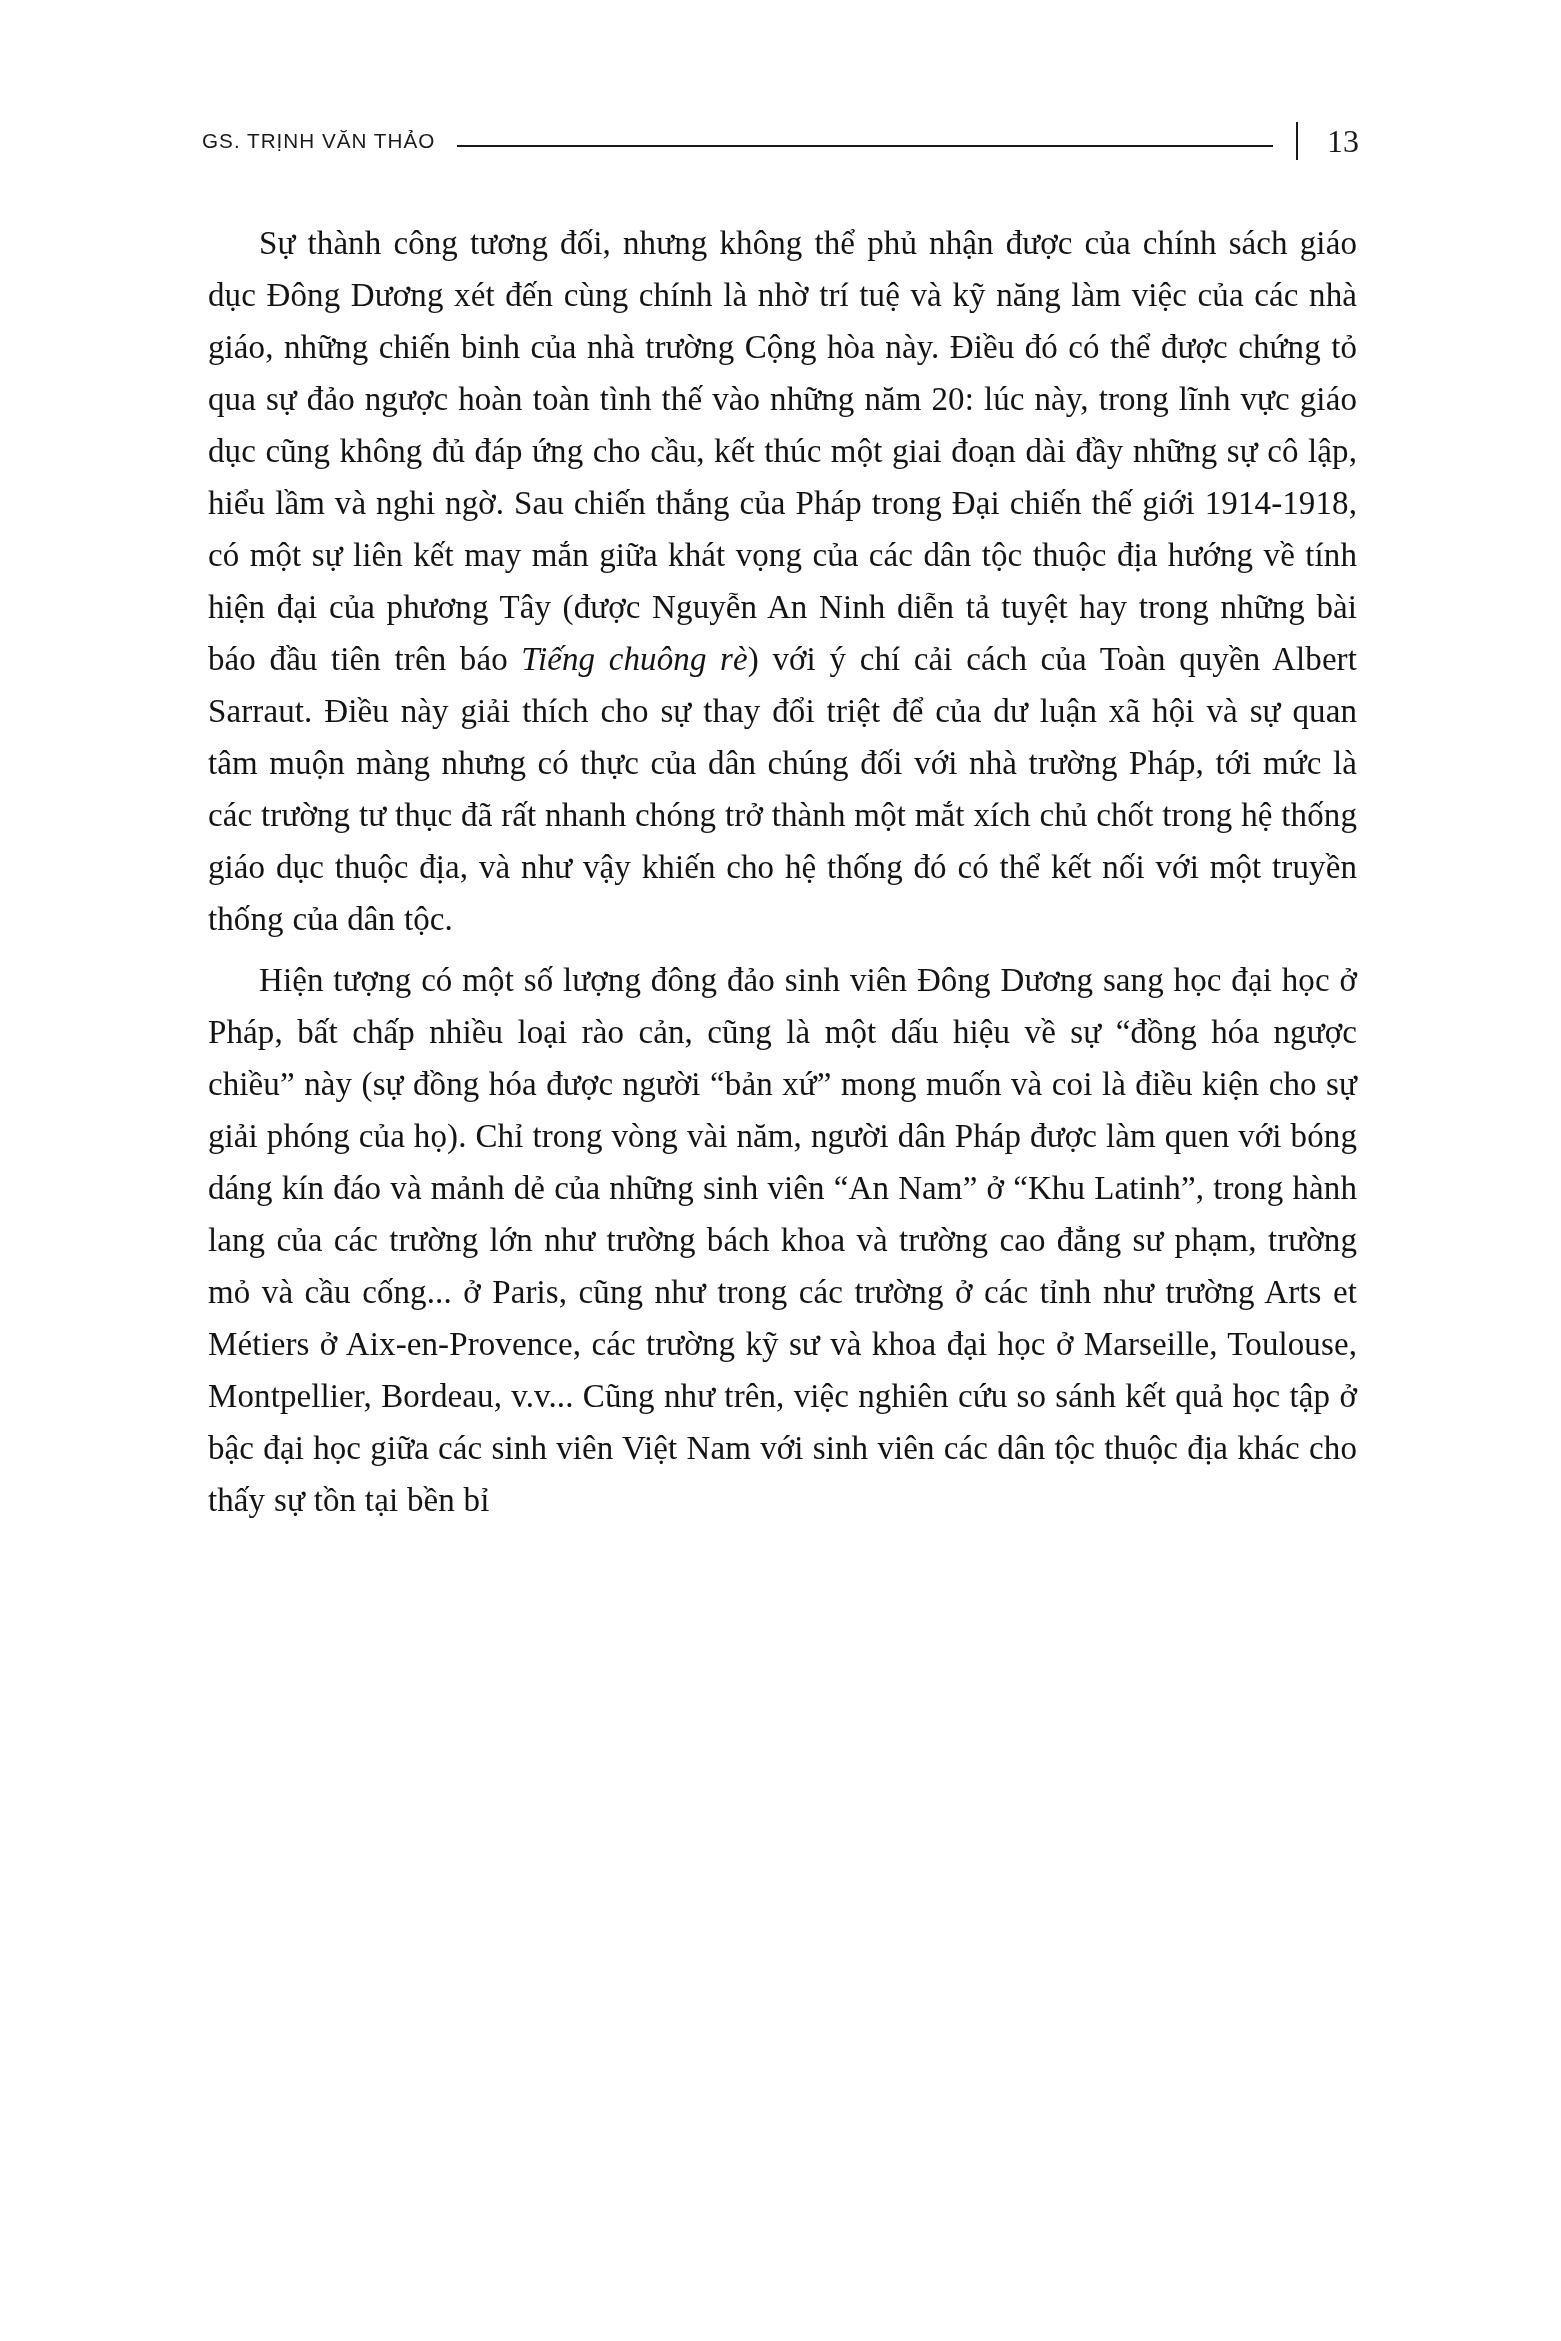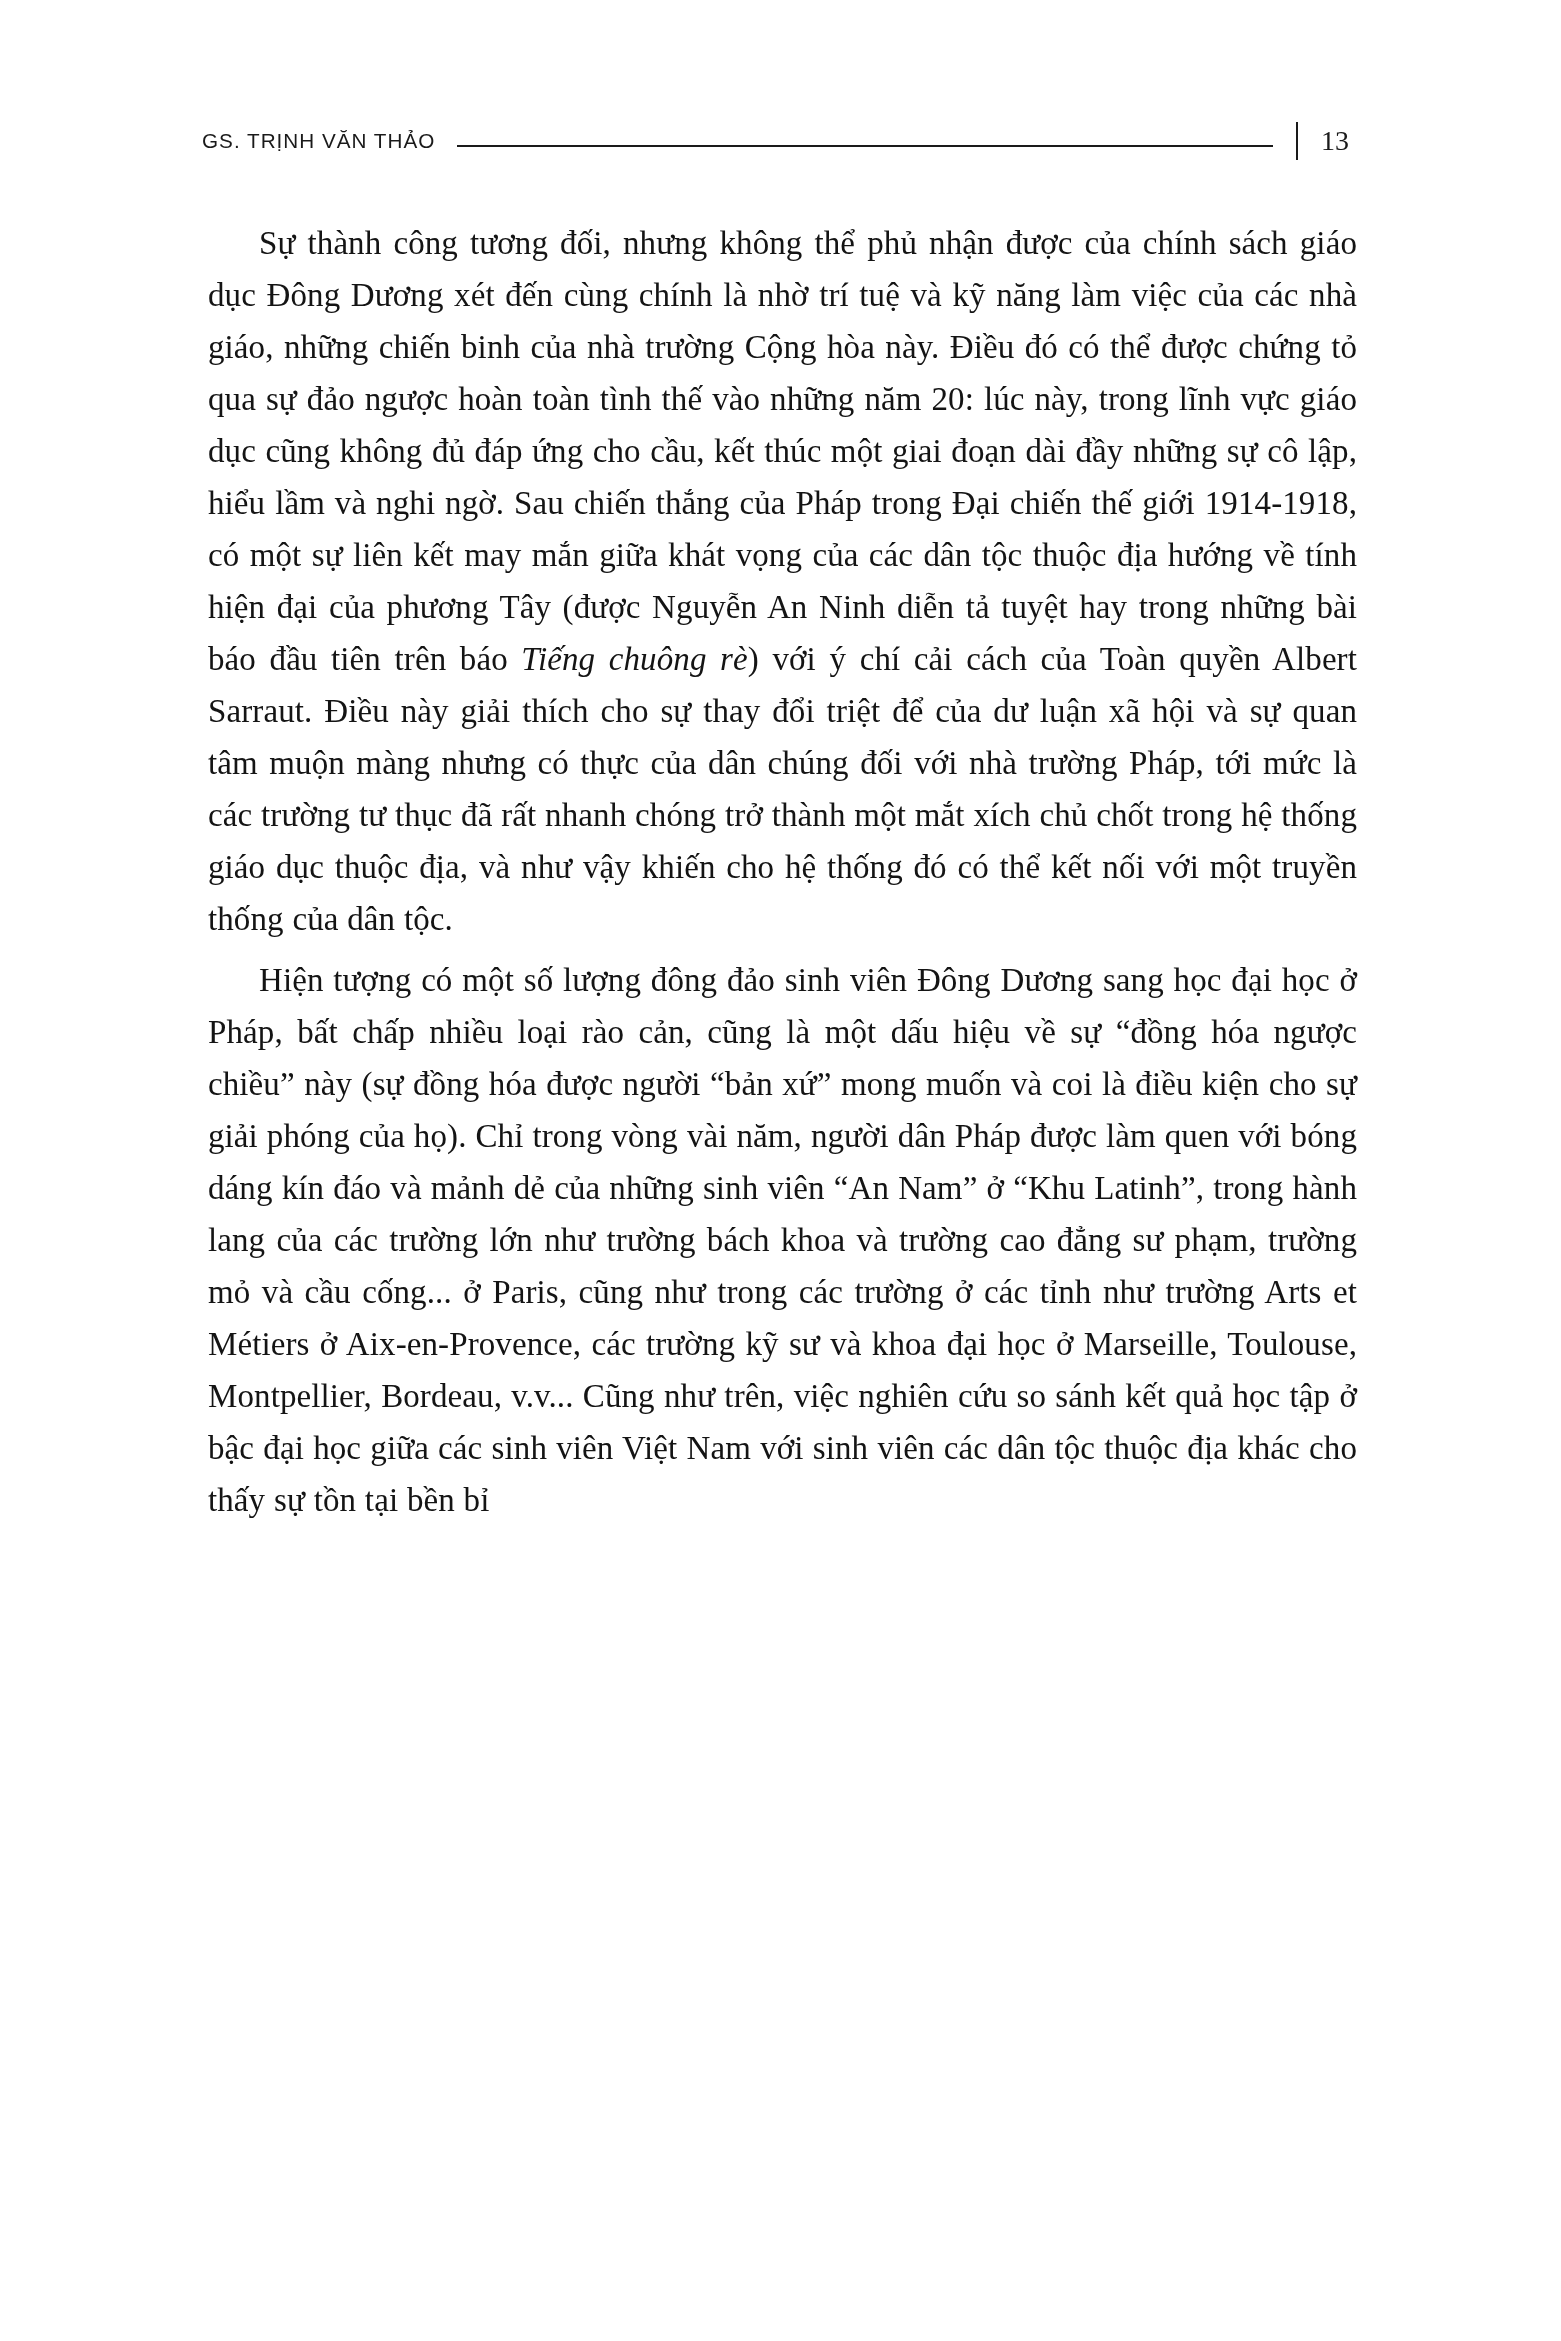--- a/index.html
+++ b/index.html
@@ -48,24 +48,24 @@
     top: 5px;
   }
   .header-sep {
     width: 1.7px;
     height: 38px;
     background: #1a1a1a;
     margin: 0 23px 0 23px;
   }
   .page-number {
     font-family: "Liberation Serif", serif;
-    font-size: 28px;
+    font-size: 32px;
     color: #1a1a1a;
     min-width: 38px;
-    text-align: left;
+    text-align: right;
   }
   .content {
     position: absolute;
     top: 217px;
     left: 208px;
     width: 1149px;
   }
   p.body-par {
     margin: 0 0 0 0;
     font-size: 33px;

